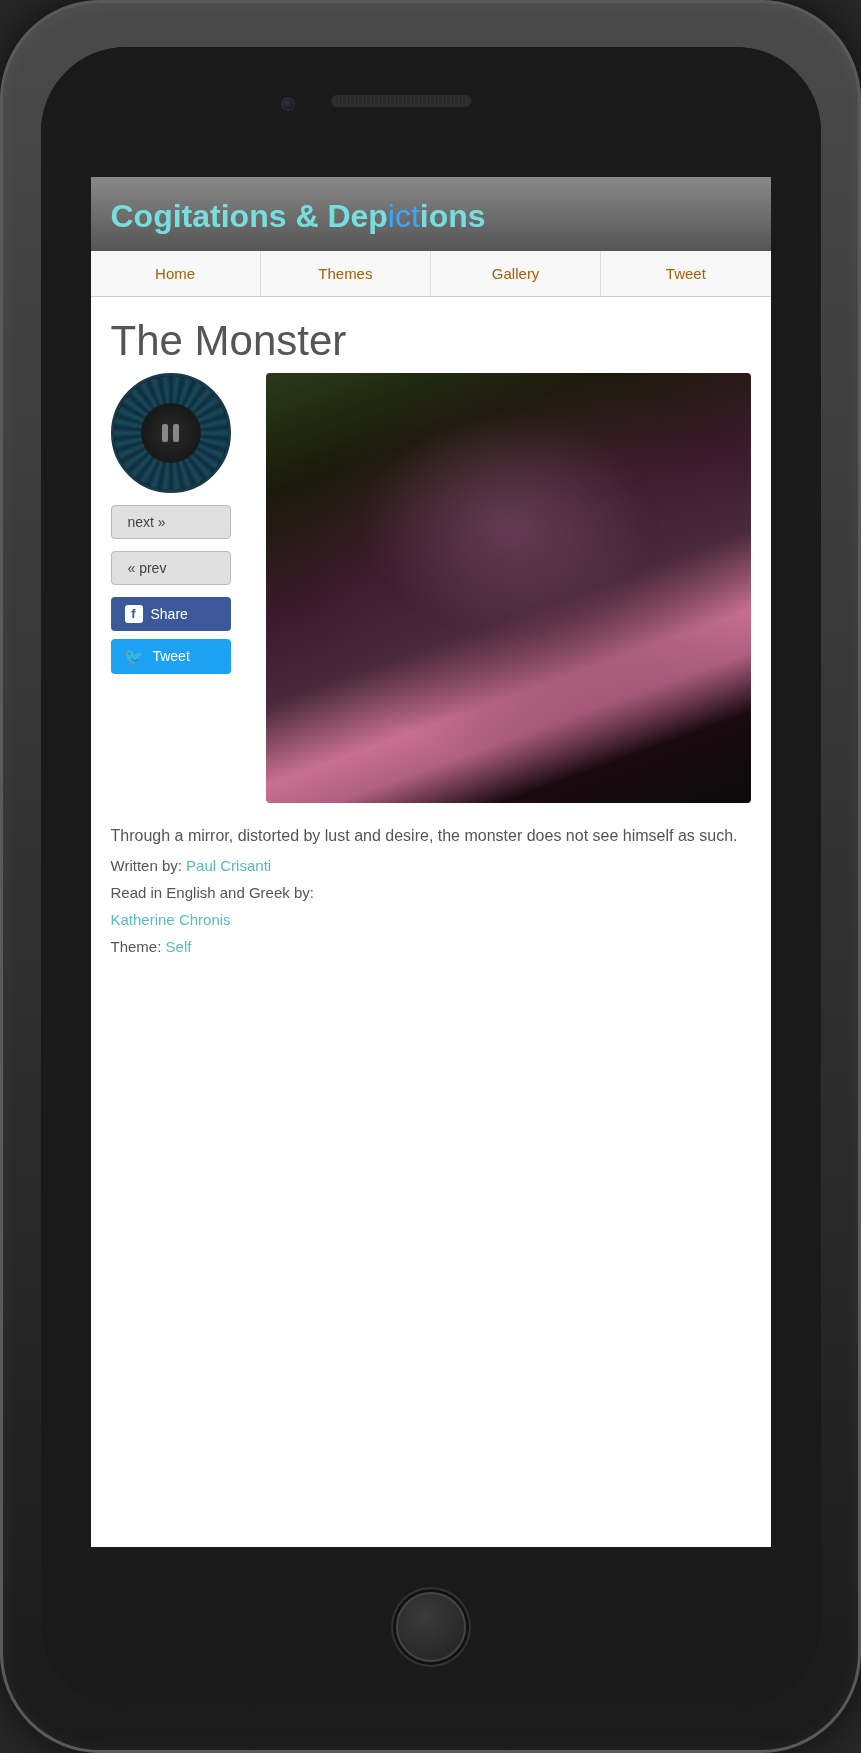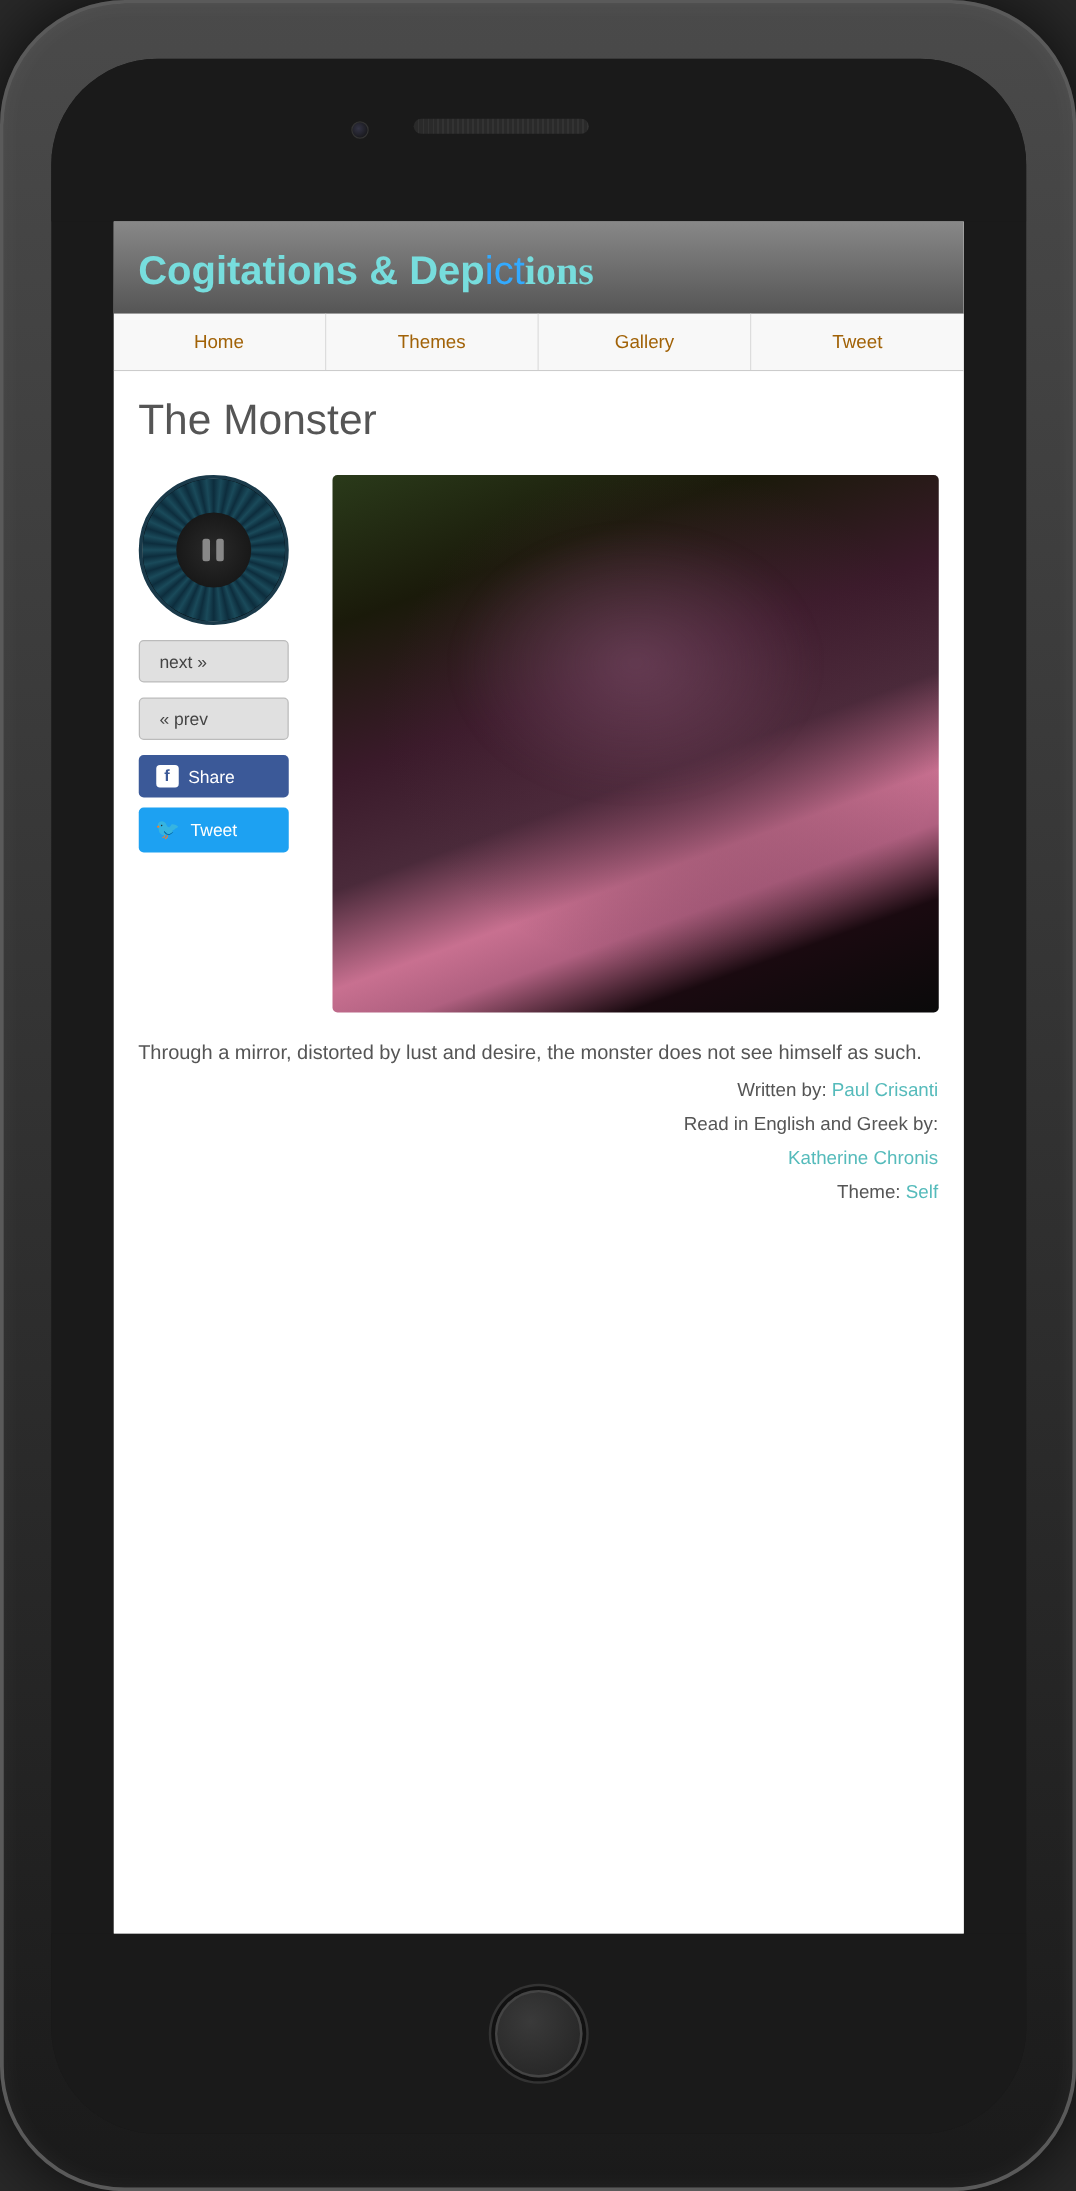--- a/index.html
+++ b/index.html
@@ -145,24 +145,24 @@
 
     
     .content {
       padding: 20px 20px;
       flex: 1;
       overflow-y: auto;
       background: #fff;
     }
 
     .page-title {
-      font-size: 34px;
+      font-size: 42px;
       color: #555;
       font-weight: 300;
-      margin-bottom: 24px;
+      margin-bottom: 8px;
     }
 
     .content-layout {
       display: flex;
       margin-bottom: 20px;
     }
 
     .left-panel {
       width: 155px;
       flex-shrink: 0;
@@ -336,21 +336,21 @@
 
     
     .description {
       font-size: 16px;
       color: #555;
       line-height: 1.6;
       margin: 4px 0;
     }
 
     .meta-section {
-      text-align: right;
+      text-align: left;
       font-size: 15px;
       color: #555;
       line-height: 1.8;
     }
 
     .meta-link {
       color: #5bb;
       text-decoration: none;
     }
   </style>
@@ -362,21 +362,21 @@
 
     <div class="top-bezel">
       <div class="camera"></div>
       <div class="speaker"></div>
     </div>
 
     <div class="screen">
 
       <div class="site-header">
         <div class="site-title">
-          <span style="color:#7dd;">Cogitations &amp; Dep</span><span style="color:#3af; font-weight:400;">ict</span><span style="color:#7dd;font-family:Liberation Serif, serif;">ions</span>
+          <span style="color:#7dd;">Cogitations &amp; Dep</span><span style="color:#3af; font-weight:400;">ict</span><span style="color:#7dd;">ions</span>
         </div>
       </div>
 
       <div class="nav-bar">
         <div class="nav-item">Home</div>
         <div class="nav-item">Themes</div>
         <div class="nav-item">Gallery</div>
         <div class="nav-item">Tweet</div>
       </div>
 

